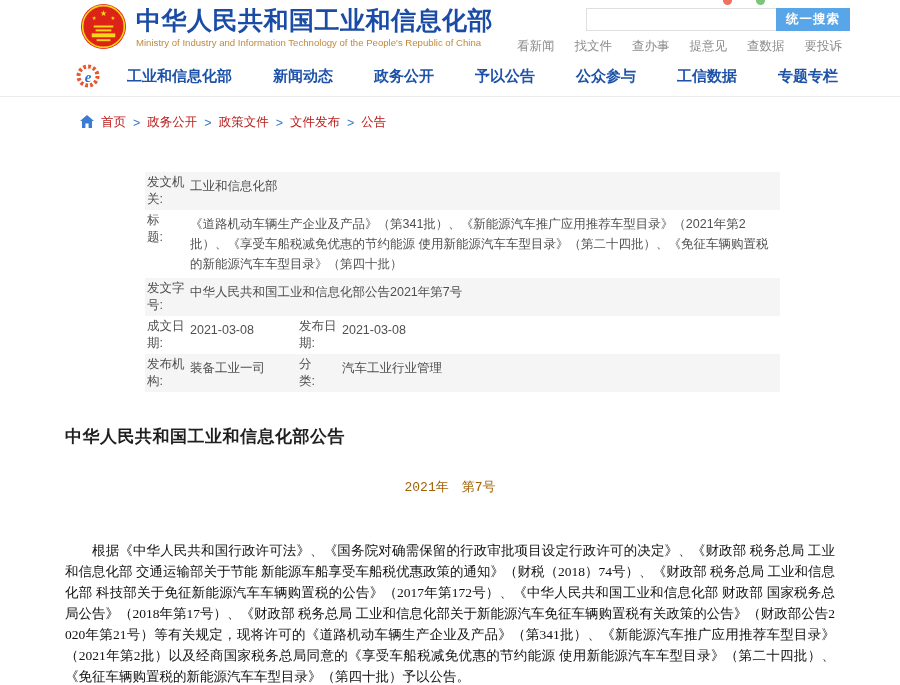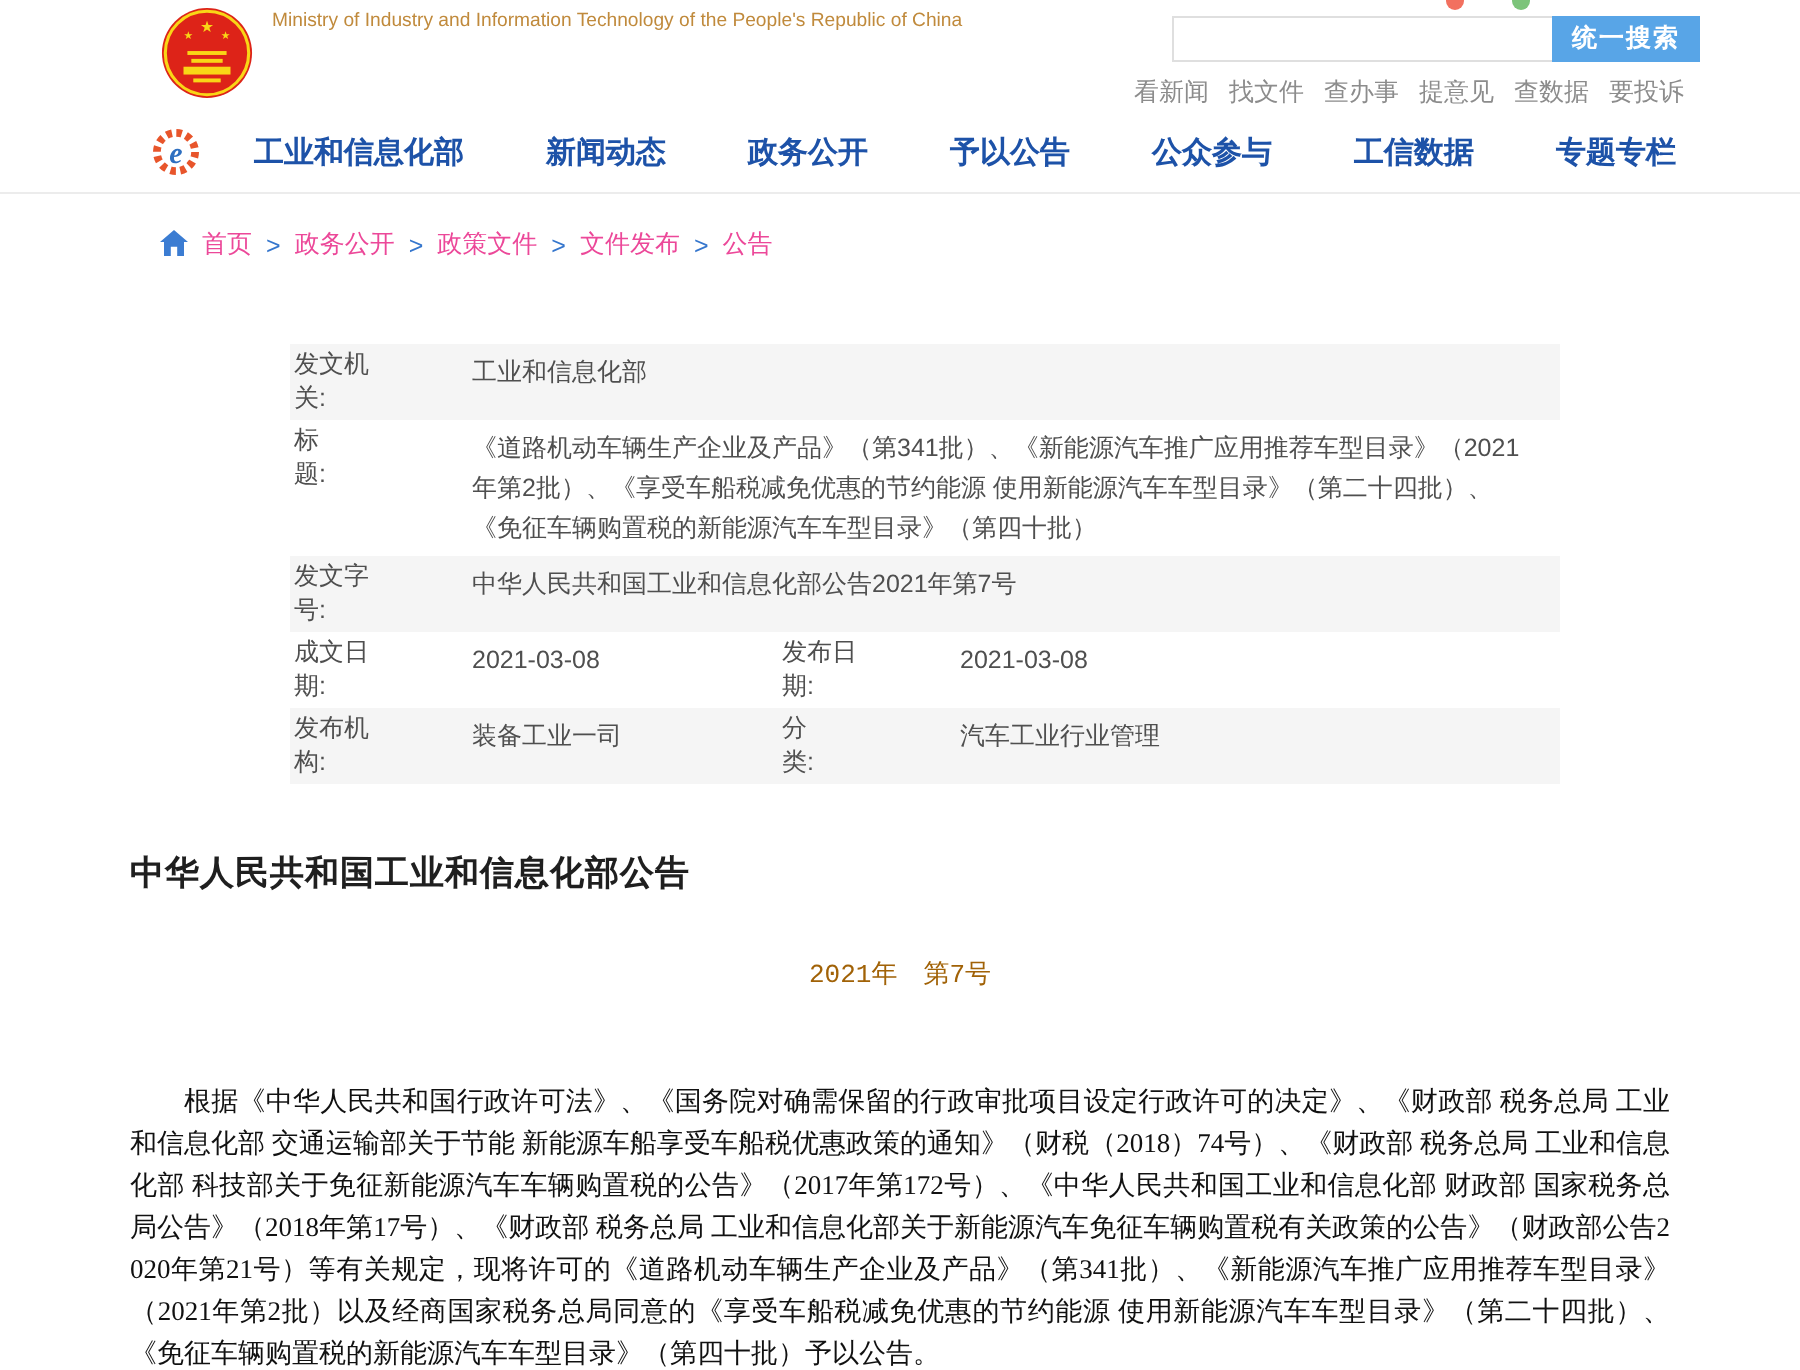--- a/index.html
+++ b/index.html
@@ -14,35 +14,35 @@
   .emblem { width:47px; height:47px; flex:0 0 47px; }
   .titles { margin-left:9px; }
   .site-title { font-size:25px; font-weight:bold; color:#1a4ba5; letter-spacing:.5px; line-height:30px; margin-top:2px; }
   .site-sub { font-size:9.6px; color:#c08a3c; margin-top:2px; }
   .top-dot { position:absolute; top:-4px; width:9px; height:9px; border-radius:50%; }
   .dot-red { left:723px; background:#f2705f; }
   .dot-green { left:756px; background:#7cc47a; }
   .search-box { position:absolute; top:8px; right:50px; display:flex; height:23px; }
   .search-input { width:190px; height:23px; border:1px solid #dfdfdf; border-right:none; outline:none; padding:0 6px; font-size:12px; }
   .search-btn { width:74px; height:23px; background:#58a5e7; color:#fff; border:none; font-size:12.5px; font-weight:bold; cursor:pointer; letter-spacing:1px; }
-  .quick-links { position:absolute; top:38px; right:58px; display:flex; gap:10px; font-size:12.5px; color:#8c8c8c;align-items:center; }
+  .quick-links { position:absolute; top:38px; right:58px; display:flex; gap:20px; font-size:12.5px; color:#8c8c8c;align-items:center; }
   .quick-links span { cursor:pointer; }
   
   .navbar { height:41px; display:flex; align-items:center; border-bottom:1px solid #ececec; background:#fff; }
   .nav-logo { margin-left:75px; width:26px; height:26px; flex:0 0 26px; }
   .nav-items { display:flex; margin-left:26px; gap:41px; }
   .nav-item { font-size:15px; font-weight:600; color:#1d52a8; cursor:pointer; white-space:nowrap; }
   
   .breadcrumb { display:flex; align-items:center; gap:7px; padding:17px 0 0 80px; font-size:12.5px; color:#3576cd; height:34px; }
-  .breadcrumb a { color:#ec4899; text-decoration:none; cursor:pointer;font-family:Liberation Mono, monospace; }
+  .breadcrumb a { color:#b91c1c; text-decoration:none; cursor:pointer;font-family:Liberation Mono, monospace; }
   .bc-sep { color:#3576cd; }
   .home-ic { width:14px; height:13px; margin-top:-2px; }
   
   .meta-table { margin:41px 0 0 145px; width:635px; font-size:12.5px; color:#4f4f4f; }
-  .m-row { display:flex; align-items:stretch;gap:46px; }
+  .m-row { display:flex; align-items:stretch; }
   .m-row.gray { background:#f5f5f5; }
   .m-label { flex:0 0 45px; padding:2px 0 2px 2px; line-height:17px; white-space:pre-line; }
   .m-value { flex:1; padding:4px 10px 4px 0; line-height:20px; word-break:break-all; }
   .m-value.fixed { flex:0 0 107px; }
   
   .article { margin:0 65px; }
   .article-title { text-align:left; margin-top:33px; font-size:17px; font-weight:bold; color:#1f1f1f; letter-spacing:.5px; }
   .article-no { text-align:center; margin-top:30px; font-size:13px; color:#a16207; font-family:Liberation Mono, monospace; }
   .article-body { margin-top:44px; font-family:"Liberation Serif","DejaVu Serif",serif; font-size:13.5px; line-height:21px; color:#111; text-align:justify; text-indent:2em; word-break:break-all; }
 </style>
@@ -56,20 +56,21 @@
       <circle cx="24" cy="24" r="21.3" fill="none" stroke="#f9d616" stroke-width="1.6"></circle>
       <text x="24" y="13.5" font-size="8" fill="#f9d616" text-anchor="middle">★</text>
       <text x="14.5" y="17" font-size="5.5" fill="#f9d616" text-anchor="middle">★</text>
       <text x="33.5" y="17" font-size="5.5" fill="#f9d616" text-anchor="middle">★</text>
       <rect x="14" y="23" width="20" height="2" fill="#f9d616"></rect>
       <rect x="16" y="27" width="16" height="2" fill="#f9d616"></rect>
       <rect x="12" y="31" width="24" height="4" fill="#f9d616"></rect>
       <rect x="17" y="37" width="14" height="2" fill="#f9d616"></rect>
     </svg>
     <div class="titles">
+      <div class="site-title">中华人民共和国工业和信息化部</div>
       <div class="site-sub">Ministry of Industry and Information Technology of the People's Republic of China</div>
     </div>
   </div>
 
   <span class="top-dot dot-red"></span>
   <span class="top-dot dot-green"></span>
 
   <div class="search-box">
     <input class="search-input" type="text" style="">
     <button class="search-btn">统一搜索</button>

